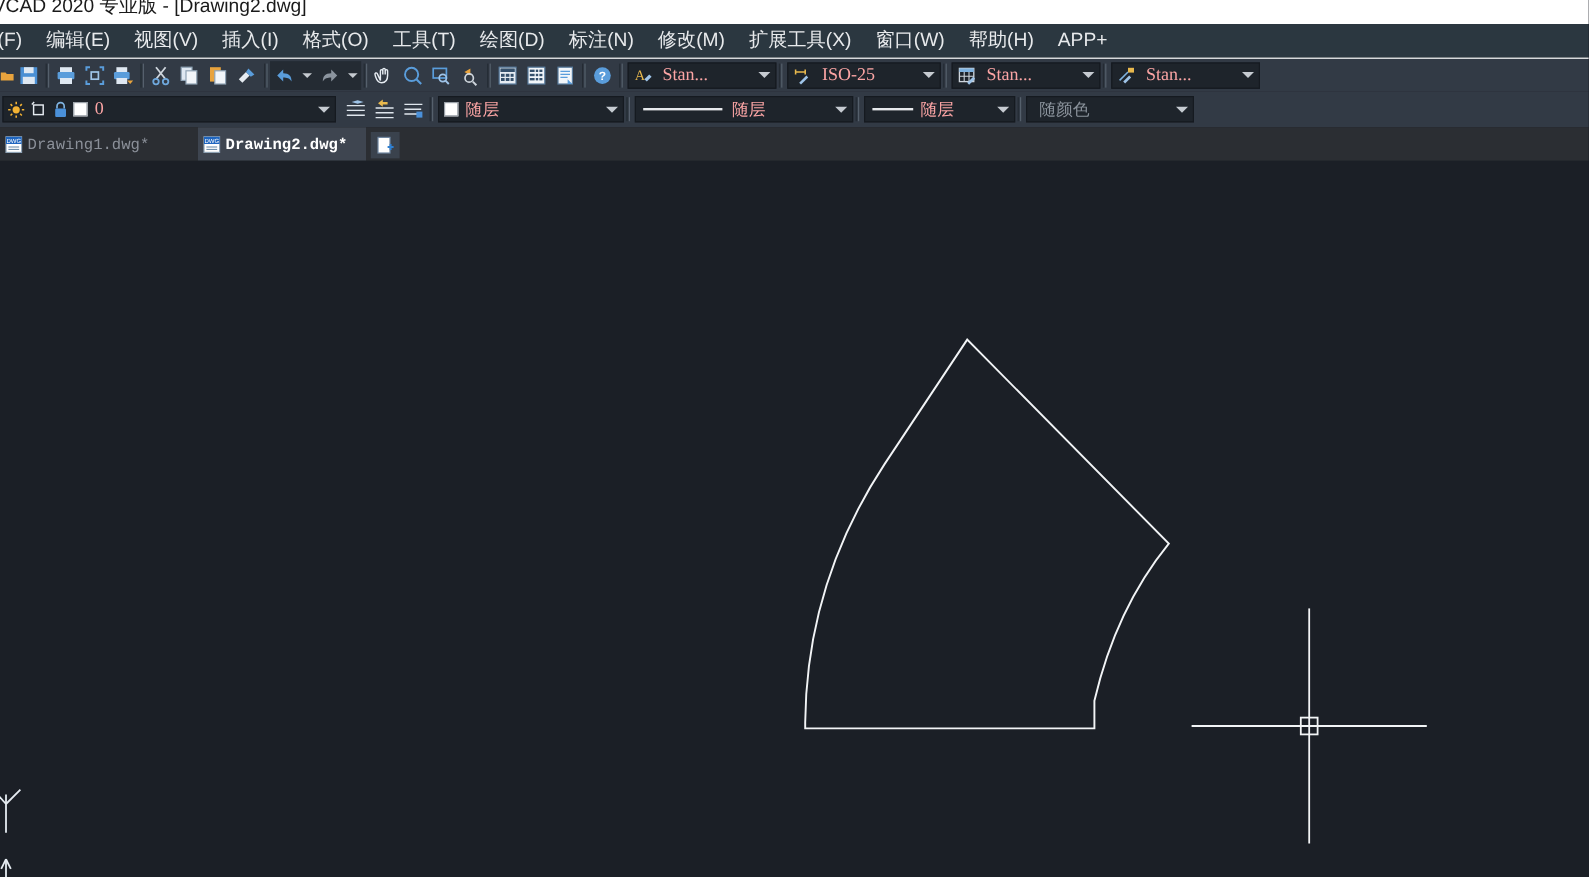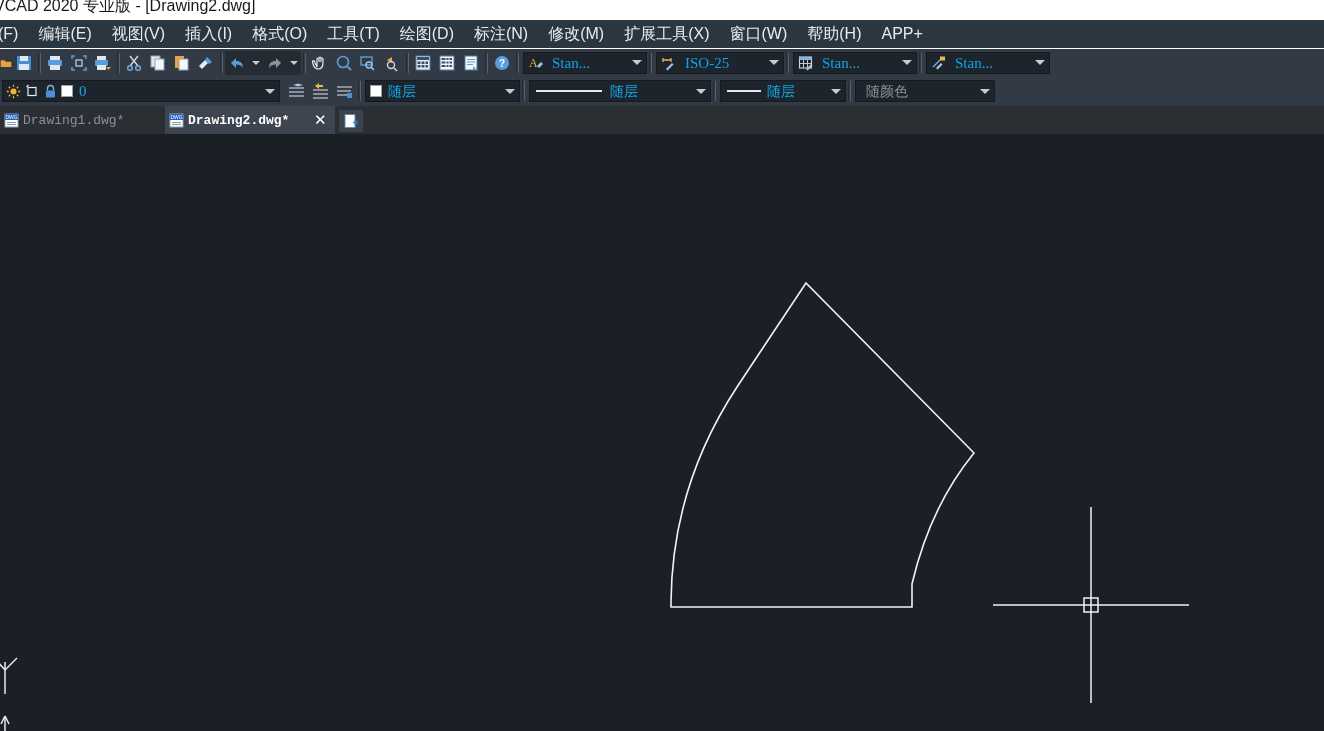--- a/index.html
+++ b/index.html
@@ -139,21 +139,21 @@
   .combo .combo-icon {
     width: 24px;
     height: 20px;
     display: flex;
     align-items: center;
     justify-content: center;
     flex: none;
   }
   .combo .combo-text {
     flex: 1;
-    color: #0ea5e9;
+    color: #fca5a5;
     font-size: 15px;
     font-family: "Liberation Serif", serif;
     padding-left: 4px;
     white-space: nowrap;
     overflow: hidden;
     line-height: 20px;
   }
   .combo .combo-text.cn { font-family: "Liberation Sans", sans-serif; font-size: 14px; }
   .combo .combo-text.dim { color: #8b939c; }
   .combo .combo-btn {
@@ -608,21 +608,21 @@
             <rect x="1" y="1" width="13" height="13" fill="#ffffff" stroke="#8fa3b5"></rect>
             <rect x="1" y="1" width="13" height="6" fill="#1f66c0"></rect>
             <text x="7.5" y="6.2" font-size="5" text-anchor="middle" fill="#ffffff" font-family="Liberation Sans, sans-serif">DWG</text>
             <g stroke="#5a7d9e" stroke-width="0.8">
               <path d="M3 9.5h9M3 11.5h9"></path>
             </g>
           </svg>
         </span>
         <span class="tab-label">Drawing1.dwg*</span>
       </div>
-      <div class="doctab active" style="width: 170px;">
+      <div class="doctab active" style="width: 140px;">
         <span style="display: flex; align-items: center;">
           <svg width="15" height="15" viewBox="0 0 15 15">
             <rect x="1" y="1" width="13" height="13" fill="#ffffff" stroke="#8fa3b5"></rect>
             <rect x="1" y="1" width="13" height="6" fill="#1f66c0"></rect>
             <text x="7.5" y="6.2" font-size="5" text-anchor="middle" fill="#ffffff" font-family="Liberation Sans, sans-serif">DWG</text>
             <g stroke="#5a7d9e" stroke-width="0.8">
               <path d="M3 9.5h9M3 11.5h9"></path>
             </g>
           </svg>
         </span>

